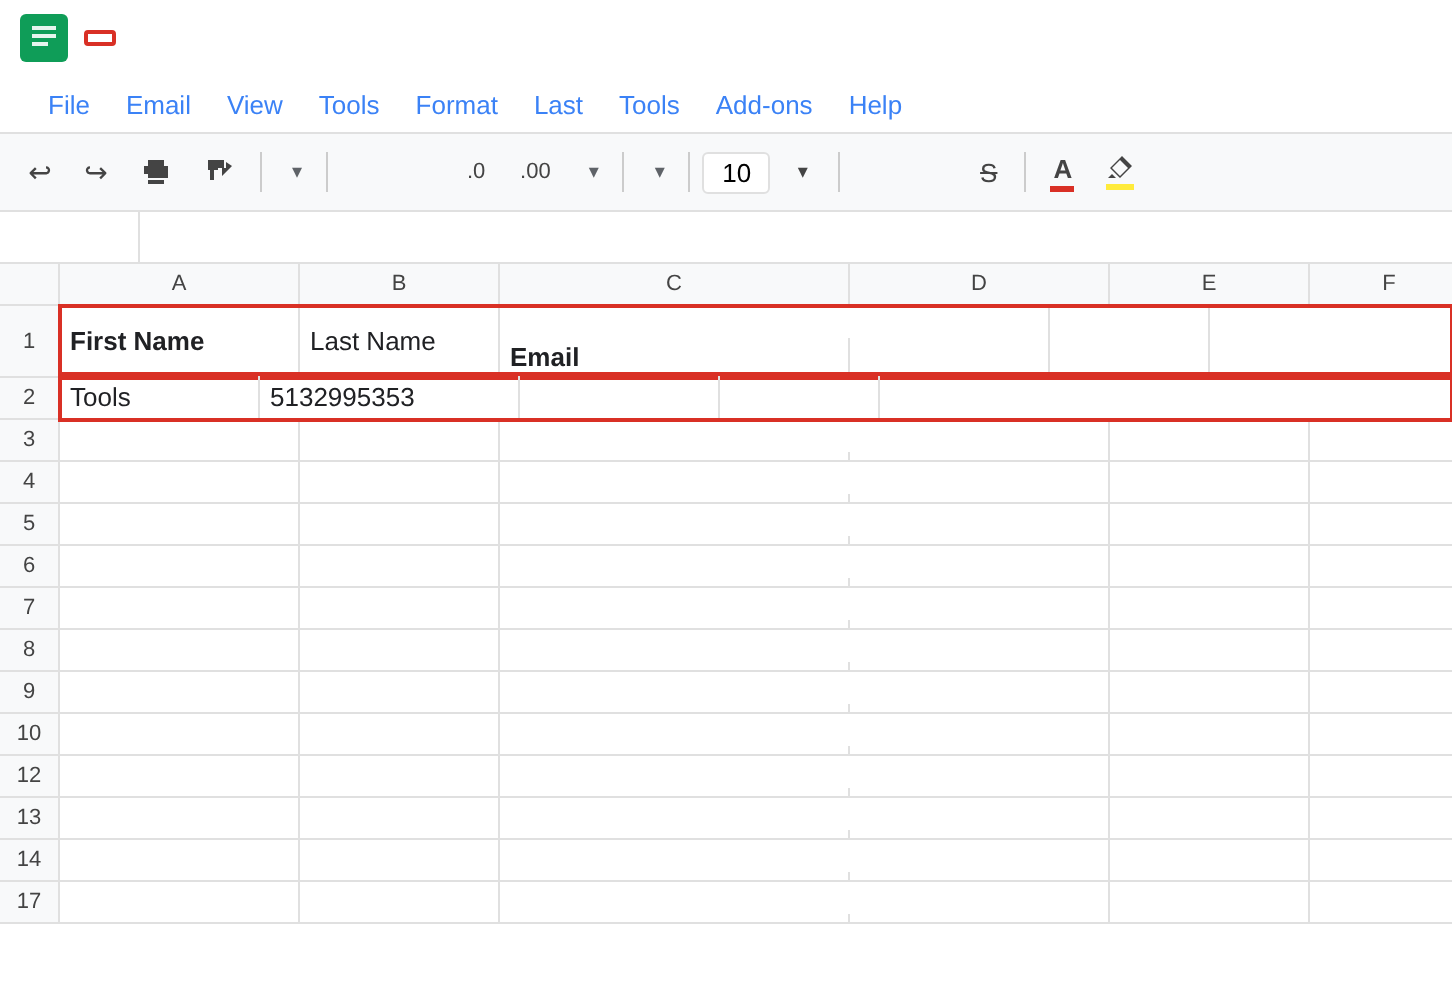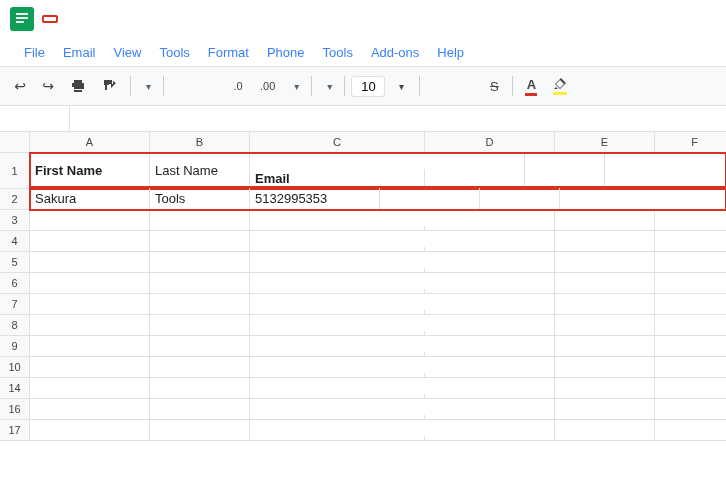--- a/index.html
+++ b/index.html
@@ -143,21 +143,21 @@
   </div>
   <span class="last-edited"></span>
 </div>
 
 <div class="menu-bar">
   <span class="menu-item">File</span>
   <span class="menu-item">Email</span>
   <span class="menu-item">View</span>
   <span class="menu-item">Tools</span>
   <span class="menu-item">Format</span>
-  <span class="menu-item">Phone</span>
+  <span class="menu-item">Last</span>
   <span class="menu-item">Tools</span>
   <span class="menu-item">Add-ons</span>
   <span class="menu-item">Help</span>
 </div>
 
 <div class="toolbar">
   <button class="toolbar-btn" title="Undo">↩</button>
   <button class="toolbar-btn" title="Redo">↪</button>
   <button class="toolbar-btn" title="Print">
     <svg width="16" height="16" viewBox="0 0 16 16" fill="#444">
@@ -237,21 +237,20 @@
             <div class="cell cell-a" style="font-weight: bold;">First Name</div>
             <div class="cell cell-b" style="font-weight: normal;">Last Name</div>
             <div class="cell cell-c" style="font-weight: bold;">Email</div>
             <div class="cell cell-e"></div>
             <div class="cell cell-f"></div>
           </div>
         </div>
         <div class="grid-row">
           <div class="row-num">2</div>
           <div style="display: flex; flex: 1 1 0%; outline: rgb(217, 48, 37) solid 2px; outline-offset: -1px; margin-top: -2px; z-index: 2; position: relative;">
-            <div class="cell cell-a">Sakura</div>
             <div class="cell cell-b">Tools</div>
             <div class="cell cell-d">5132995353</div>
             <div class="cell cell-e"></div>
             <div class="cell cell-f"></div>
           </div>
         </div>
         <div class="grid-row">
           <div class="row-num">3</div>
           <div style="display: flex; flex: 1 1 0%;">
             <div class="cell cell-a"></div>
@@ -333,32 +332,43 @@
           <div style="display: flex; flex: 1 1 0%;">
             <div class="cell cell-a"></div>
             <div class="cell cell-b"></div>
             <div class="cell cell-c"></div>
             <div class="cell cell-d"></div>
             <div class="cell cell-e"></div>
             <div class="cell cell-f"></div>
           </div>
         </div>
         <div class="grid-row">
+          <div class="row-num">12</div>
+          <div style="display: flex; flex: 1 1 0%;">
+            <div class="cell cell-a"></div>
+            <div class="cell cell-b"></div>
+            <div class="cell cell-c"></div>
+            <div class="cell cell-d"></div>
+            <div class="cell cell-e"></div>
+            <div class="cell cell-f"></div>
+          </div>
+        </div>
+        <div class="grid-row">
+          <div class="row-num">13</div>
+          <div style="display: flex; flex: 1 1 0%;">
+            <div class="cell cell-a"></div>
+            <div class="cell cell-b"></div>
+            <div class="cell cell-c"></div>
+            <div class="cell cell-d"></div>
+            <div class="cell cell-e"></div>
+            <div class="cell cell-f"></div>
+          </div>
+        </div>
+        <div class="grid-row">
           <div class="row-num">14</div>
-          <div style="display: flex; flex: 1 1 0%;">
-            <div class="cell cell-a"></div>
-            <div class="cell cell-b"></div>
-            <div class="cell cell-c"></div>
-            <div class="cell cell-d"></div>
-            <div class="cell cell-e"></div>
-            <div class="cell cell-f"></div>
-          </div>
-        </div>
-        <div class="grid-row">
-          <div class="row-num">16</div>
           <div style="display: flex; flex: 1 1 0%;">
             <div class="cell cell-a"></div>
             <div class="cell cell-b"></div>
             <div class="cell cell-c"></div>
             <div class="cell cell-d"></div>
             <div class="cell cell-e"></div>
             <div class="cell cell-f"></div>
           </div>
         </div>
         <div class="grid-row">

